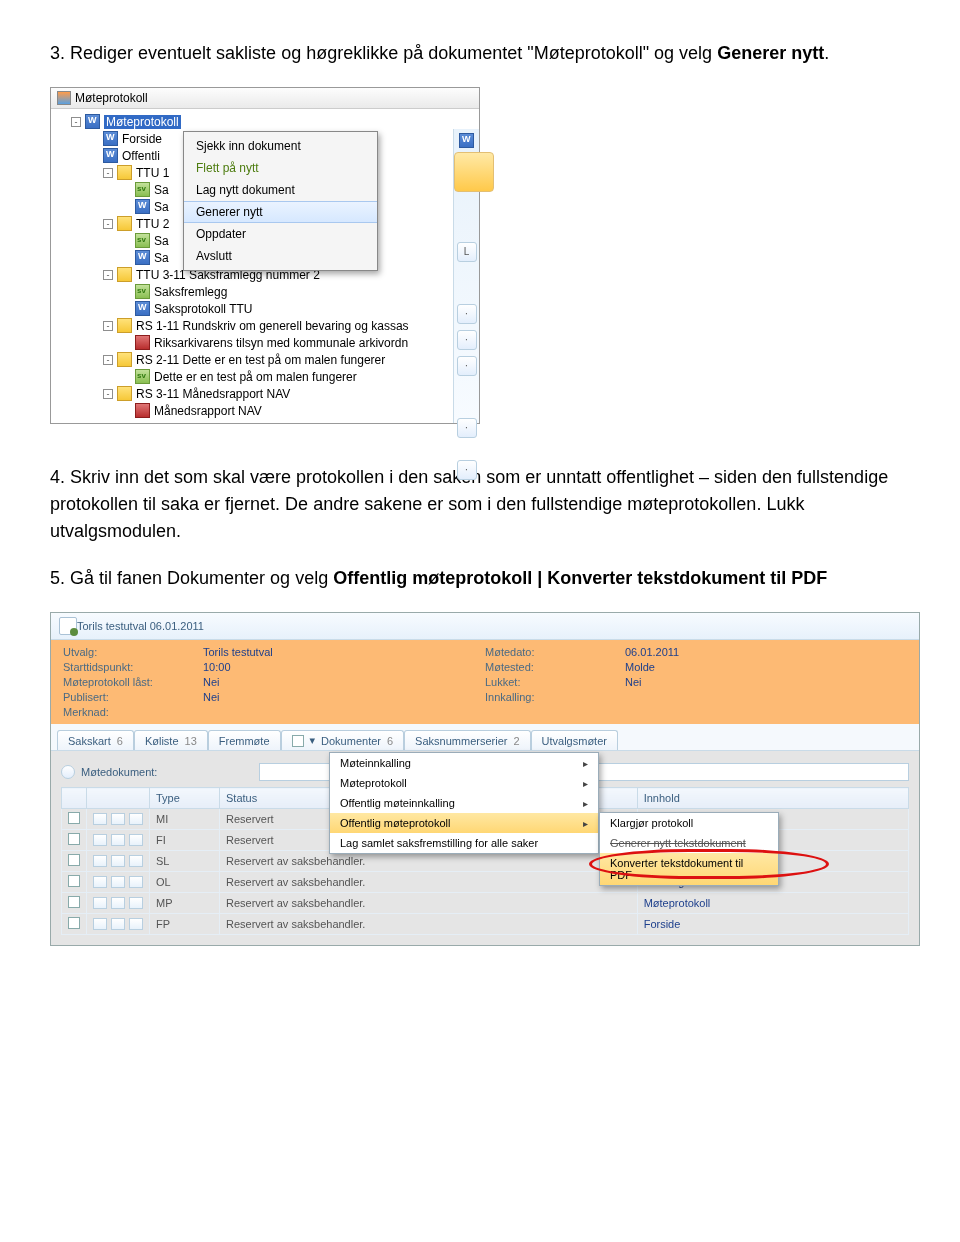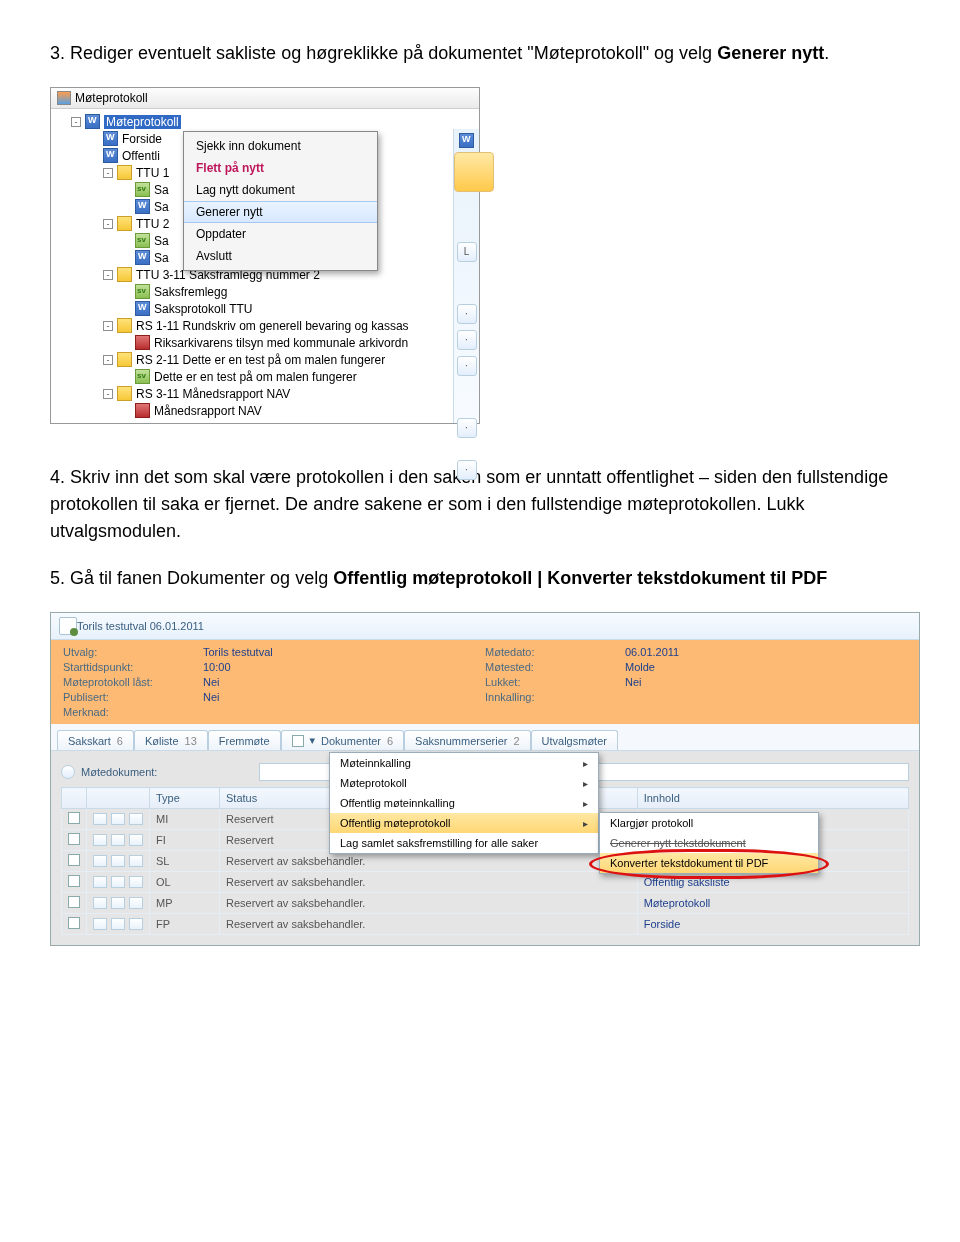--- a/index.html
+++ b/index.html
@@ -14,21 +14,21 @@
   .tree { font-size: 12px; padding: 4px; position:relative; }
   .tree-row { display: flex; align-items:center; gap:4px; padding: 1px 2px; white-space:nowrap; }
   .ind1 { padding-left: 16px; }
   .ind2 { padding-left: 48px; }
   .ind3 { padding-left: 80px; }
   .exp { width:10px; height:10px; border:1px solid #8e8e8e; font-size:9px; line-height:8px; text-align:center; color:#555; background:#fff; }
   .selrow .label { background:#316ac5; color:#fff; padding:0 2px; }
 
   .ctxmenu { position:absolute; top:2px; left:132px; background:#f5f5f5; border:1px solid #888; box-shadow:2px 3px 6px rgba(0,0,0,.35); width:195px; font-size:12px; padding:3px 0; z-index:5;margin-top:20px; }
   .ctxmenu .mi { padding:4px 12px; }
-  .ctxmenu .mi.disabled { color:#be185d;font-weight:bold; }
+  .ctxmenu .mi.disabled { color:#4d7c0f; }
   .ctxmenu .mi.hov { background:linear-gradient(#eaf3ff,#d6e8ff); border-top:1px solid #a9c8ef; border-bottom:1px solid #a9c8ef; padding:3px 12px; }
   .gutter { position:absolute; right:0; top:20px; bottom:0; width:26px; background:linear-gradient(180deg,#e8f2fb,#f7fbff); border-left:1px solid #c9dbe8;}
   .gutter .gbtn{ width:20px;height:20px; margin:6px auto; border:1px solid #b8cfe0; border-radius:3px; background:linear-gradient(#fff,#e3eefc); font-size:10px; text-align:center; line-height:18px; color:#555;}
   .gutter .obtn{ width:40px;height:40px;margin:4px auto;border:1px solid #e3bf73;border-radius:4px;background:linear-gradient(#ffe9a6,#ffc94a);}
 
   
   .ico { width:15px; height:15px; display:inline-block; }
   .ico-w { background:linear-gradient(#5b8cd6,#3a6fc4); border:1px solid #2d5aa0; position:relative;}
   .ico-w::after{content:"W";color:#fff;font-size:9px;font-weight:bold;position:absolute;left:2px;top:0;}
   .ico-y { background:linear-gradient(#ffe27a,#f6c838); border:1px solid #cc9e2a;}
@@ -45,21 +45,21 @@
   .s2grid { display:grid; grid-template-columns: 140px 1fr 140px 1fr; padding:6px 12px; background:#fdba74; row-gap:3px;}
   .s2grid .lab{color:#4a6a84;}
   .s2grid .val{color:#1d3f8c;}
   .tabs { display:flex; gap:4px; padding:6px 6px 0; background:#f5f9fd; position:relative;}
   .tab { padding:3px 10px; border:1px solid #b9cede; border-bottom:none; background:linear-gradient(#fff,#eef4fb); border-radius:3px 3px 0 0; color:#3a5e7f; display:flex; gap:6px; align-items:center;}
   .tab .cnt{color:#888;}
   .dropdown { position:absolute; top:28px; left:278px; width:270px; background:#fff; border:1px solid #9aacb9; box-shadow:2px 3px 6px rgba(0,0,0,.35); z-index:10;}
   .dropdown .di{ padding:4px 10px; display:flex; justify-content:space-between; align-items:center;}
   .dropdown .di.sel{ background:linear-gradient(#ffe8a3,#ffd774);}
   .arrow{font-size:10px;color:#444;}
-  .submenu { position:absolute; top:88px; left:548px; width:220px; background:#fff; border:1px solid #9aacb9; box-shadow:2px 3px 6px rgba(0,0,0,.35); z-index:12;}
+  .submenu { position:absolute; top:88px; left:548px; width:180px; background:#fff; border:1px solid #9aacb9; box-shadow:2px 3px 6px rgba(0,0,0,.35); z-index:12;}
   .submenu .si{ padding:4px 10px;}
   .submenu .si.strike{ text-decoration:line-through; color:#555;}
   .submenu .si.sel{ background:linear-gradient(#ffe8a3,#ffd774);}
   .circle{ position:absolute; top:125px; left:538px; width:240px; height:30px; border:3px solid #d11; border-radius:50%/60%; z-index:15; pointer-events:none;}
 
   .tblarea{ border-top:1px solid #c9dbe8; background:#e5e5e5; padding:8px 10px 10px; position:relative;}
   .tblhead{ display:flex; align-items:center; gap:6px; color:#3a5e7f; padding:4px 0 6px;}
   .grid2{ width:100%; border-collapse:collapse;}
   .grid2 th{ background:linear-gradient(#f3f8fd,#e6eef8); border:1px solid #c9dbe8; padding:4px 6px; text-align:left; color:#3a5e7f; font-weight:normal;}
   .grid2 td{ border:1px solid #e5eef6; padding:3px 6px; color:#555;}

